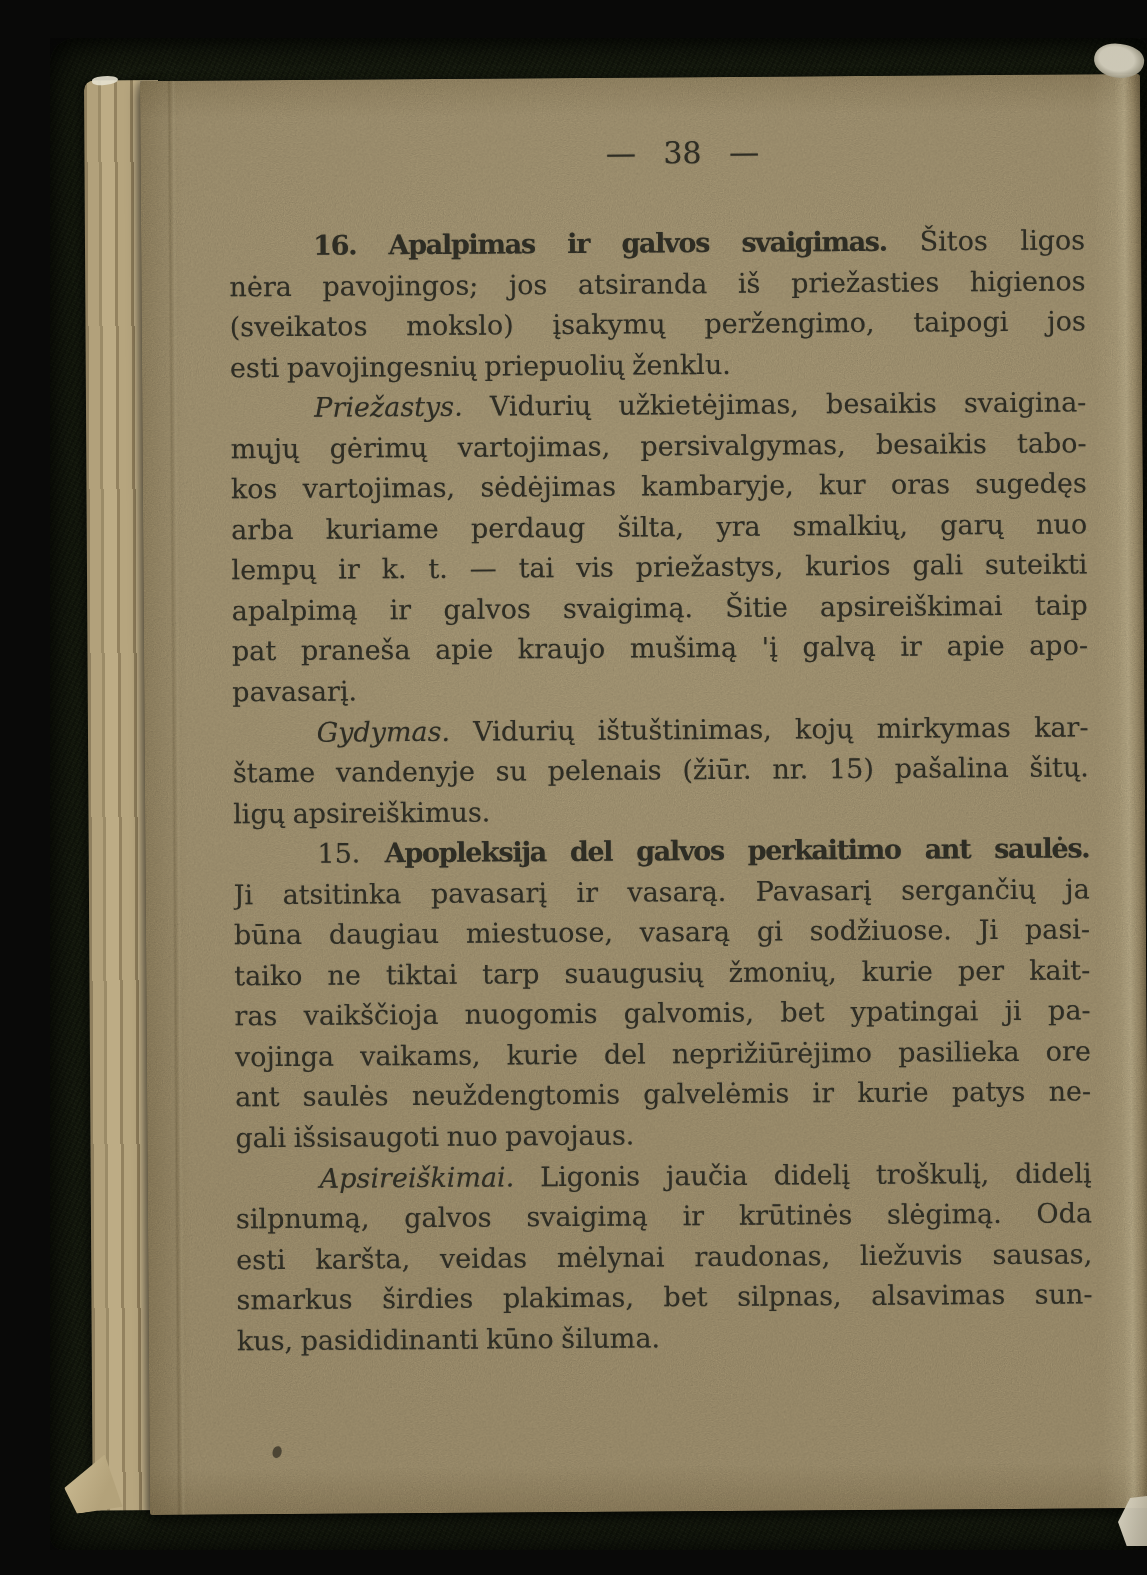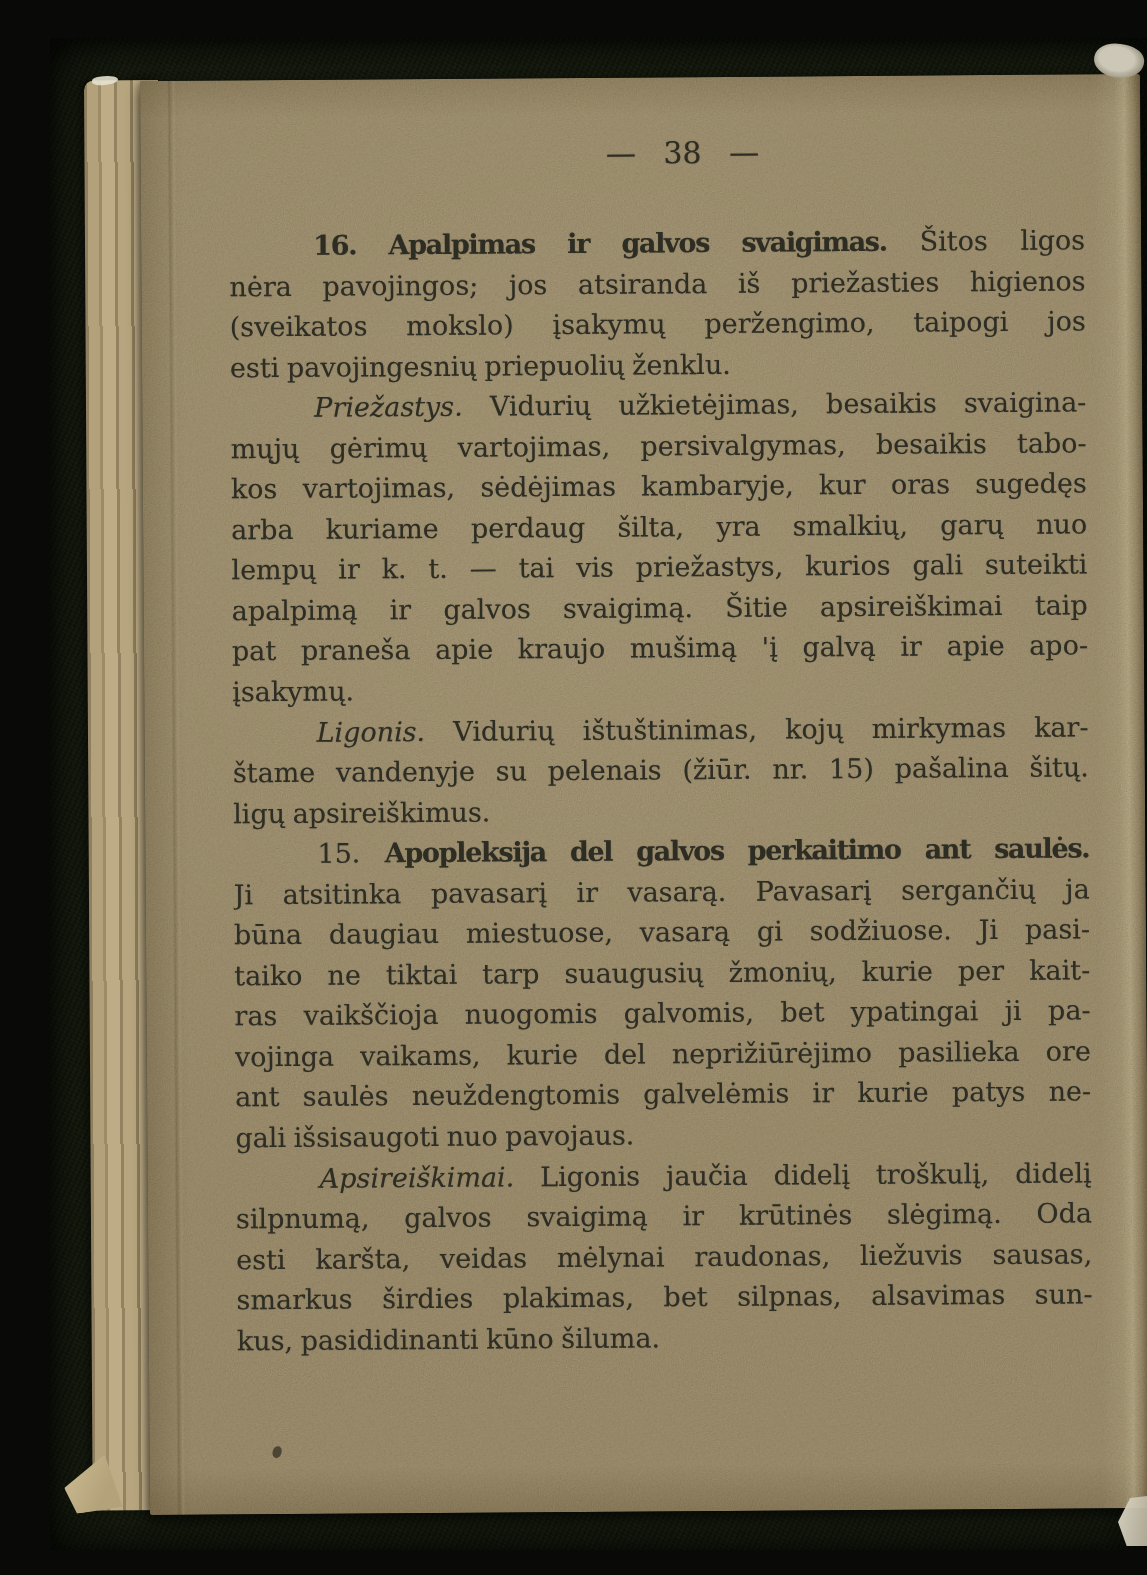--- a/index.html
+++ b/index.html
@@ -138,24 +138,24 @@
           <div class="tline lastline"><span class="seg-n">esti pavojingesnių priepuolių ženklu.</span></div>
         </div>
         <div>
           <div class="tline indent"><span class="seg-i">Priežastys.</span><span class="seg-n">  Vidurių užkietėjimas, besaikis svaigina-</span></div>
           <div class="tline"><span class="seg-n">mųjų gėrimų vartojimas, persivalgymas, besaikis tabo-</span></div>
           <div class="tline"><span class="seg-n">kos vartojimas, sėdėjimas kambaryje, kur oras sugedęs</span></div>
           <div class="tline"><span class="seg-n">arba kuriame perdaug šilta, yra smalkių, garų nuo</span></div>
           <div class="tline"><span class="seg-n">lempų ir k. t. — tai vis priežastys, kurios gali suteikti</span></div>
           <div class="tline"><span class="seg-n">apalpimą ir galvos svaigimą.  Šitie apsireiškimai taip</span></div>
           <div class="tline"><span class="seg-n">pat praneša apie kraujo mušimą 'į galvą ir apie apo-</span></div>
-          <div class="tline lastline"><span class="seg-n">įsakymų.</span></div>
+          <div class="tline lastline"><span class="seg-n">pavasarį.</span></div>
         </div>
         <div>
-          <div class="tline indent"><span class="seg-i">Ligonis.</span><span class="seg-n">  Vidurių ištuštinimas, kojų mirkymas kar-</span></div>
+          <div class="tline indent"><span class="seg-i">Gydymas.</span><span class="seg-n">  Vidurių ištuštinimas, kojų mirkymas kar-</span></div>
           <div class="tline"><span class="seg-n">štame vandenyje su pelenais (žiūr. nr. 15) pašalina šitų.</span></div>
           <div class="tline lastline"><span class="seg-n">ligų apsireiškimus.</span></div>
         </div>
         <div>
           <div class="tline indent"><span class="seg-n">15.  </span><span class="seg-b">Apopleksija del galvos perkaitimo ant saulės.</span></div>
           <div class="tline"><span class="seg-n">Ji atsitinka pavasarį ir vasarą.  Pavasarį sergančių ja</span></div>
           <div class="tline"><span class="seg-n">būna daugiau miestuose, vasarą gi sodžiuose.  Ji pasi-</span></div>
           <div class="tline"><span class="seg-n">taiko ne tiktai tarp suaugusių žmonių, kurie per kait-</span></div>
           <div class="tline"><span class="seg-n">ras vaikščioja nuogomis galvomis, bet ypatingai ji pa-</span></div>
           <div class="tline"><span class="seg-n">vojinga vaikams, kurie del neprižiūrėjimo pasilieka ore</span></div>

